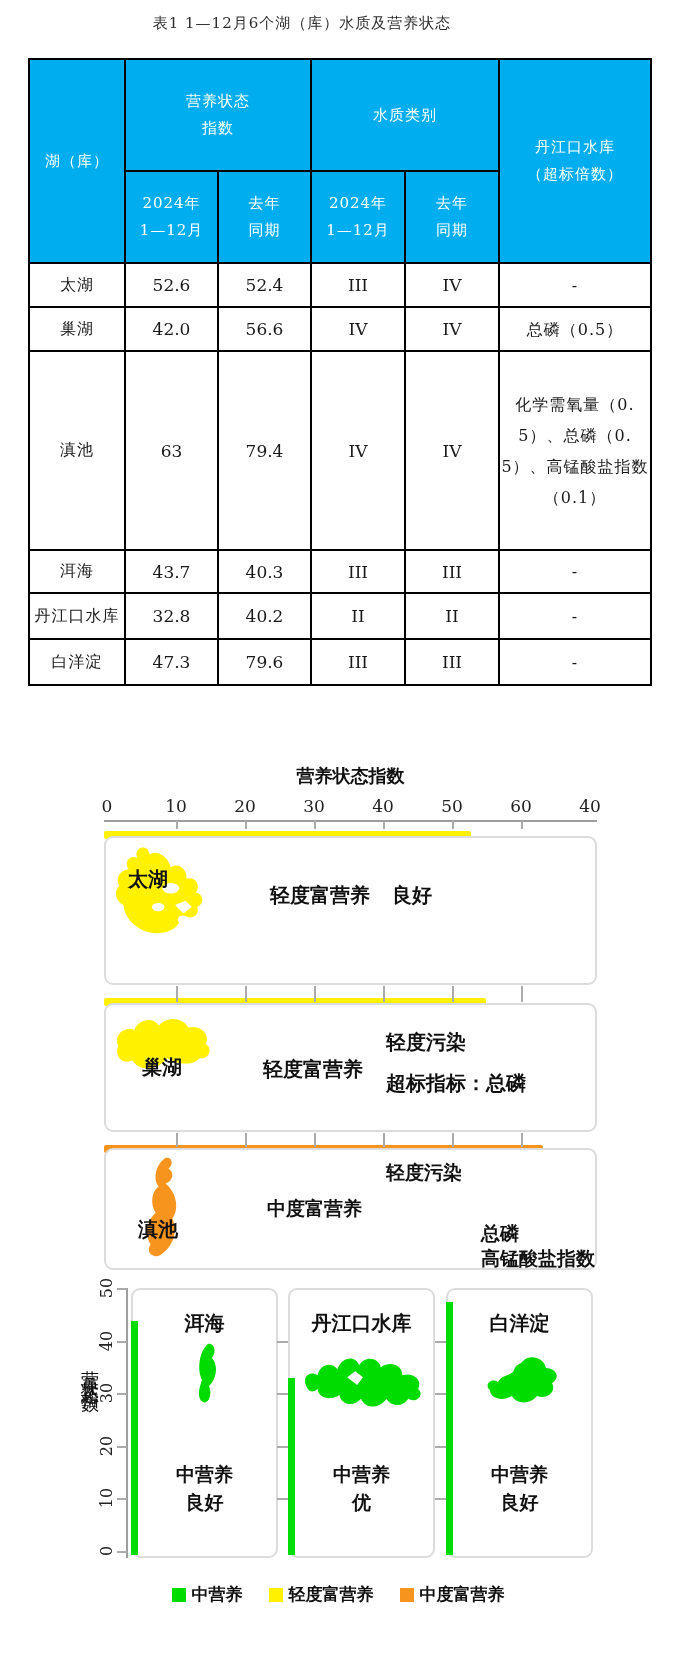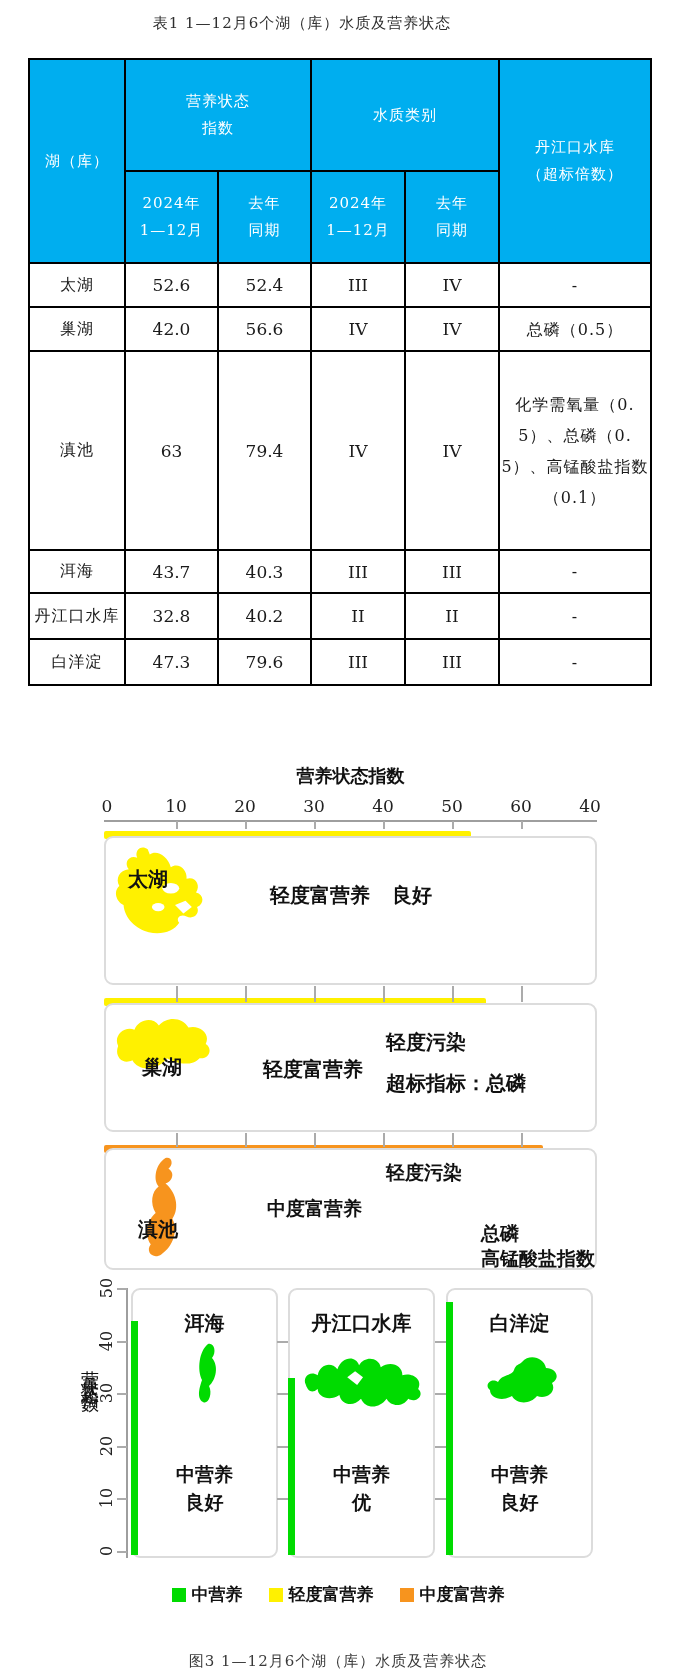--- a/index.html
+++ b/index.html
@@ -257,21 +257,20 @@
     <div class="legend-item">
       <span class="swatch" style="background: rgb(255, 241, 0);"></span>
       <span class="legend-label sans">轻度富营养</span>
     </div>
     <div class="legend-item">
       <span class="swatch" style="background: rgb(247, 148, 30);"></span>
       <span class="legend-label sans">中度富营养</span>
     </div>
   </div>
 
-  <div class="caption">图3 1—12月6个湖（库）水质及营养状态</div>
 <div class="vtick" style="left: 176px; top: 821px; height: 8px;"></div>
     <div class="vtick" style="left: 245px; top: 821px; height: 8px;"></div>
     <div class="vtick" style="left: 314px; top: 821px; height: 8px;"></div>
     <div class="vtick" style="left: 383px; top: 821px; height: 8px;"></div>
     <div class="vtick" style="left: 452px; top: 821px; height: 8px;"></div>
     <div class="vtick" style="left: 521px; top: 821px; height: 8px;"></div>
     <div class="vtick" style="left: 176px; top: 986px; height: 16px;"></div>
     <div class="vtick" style="left: 245px; top: 986px; height: 16px;"></div>
     <div class="vtick" style="left: 314px; top: 986px; height: 16px;"></div>
     <div class="vtick" style="left: 383px; top: 986px; height: 16px;"></div>

